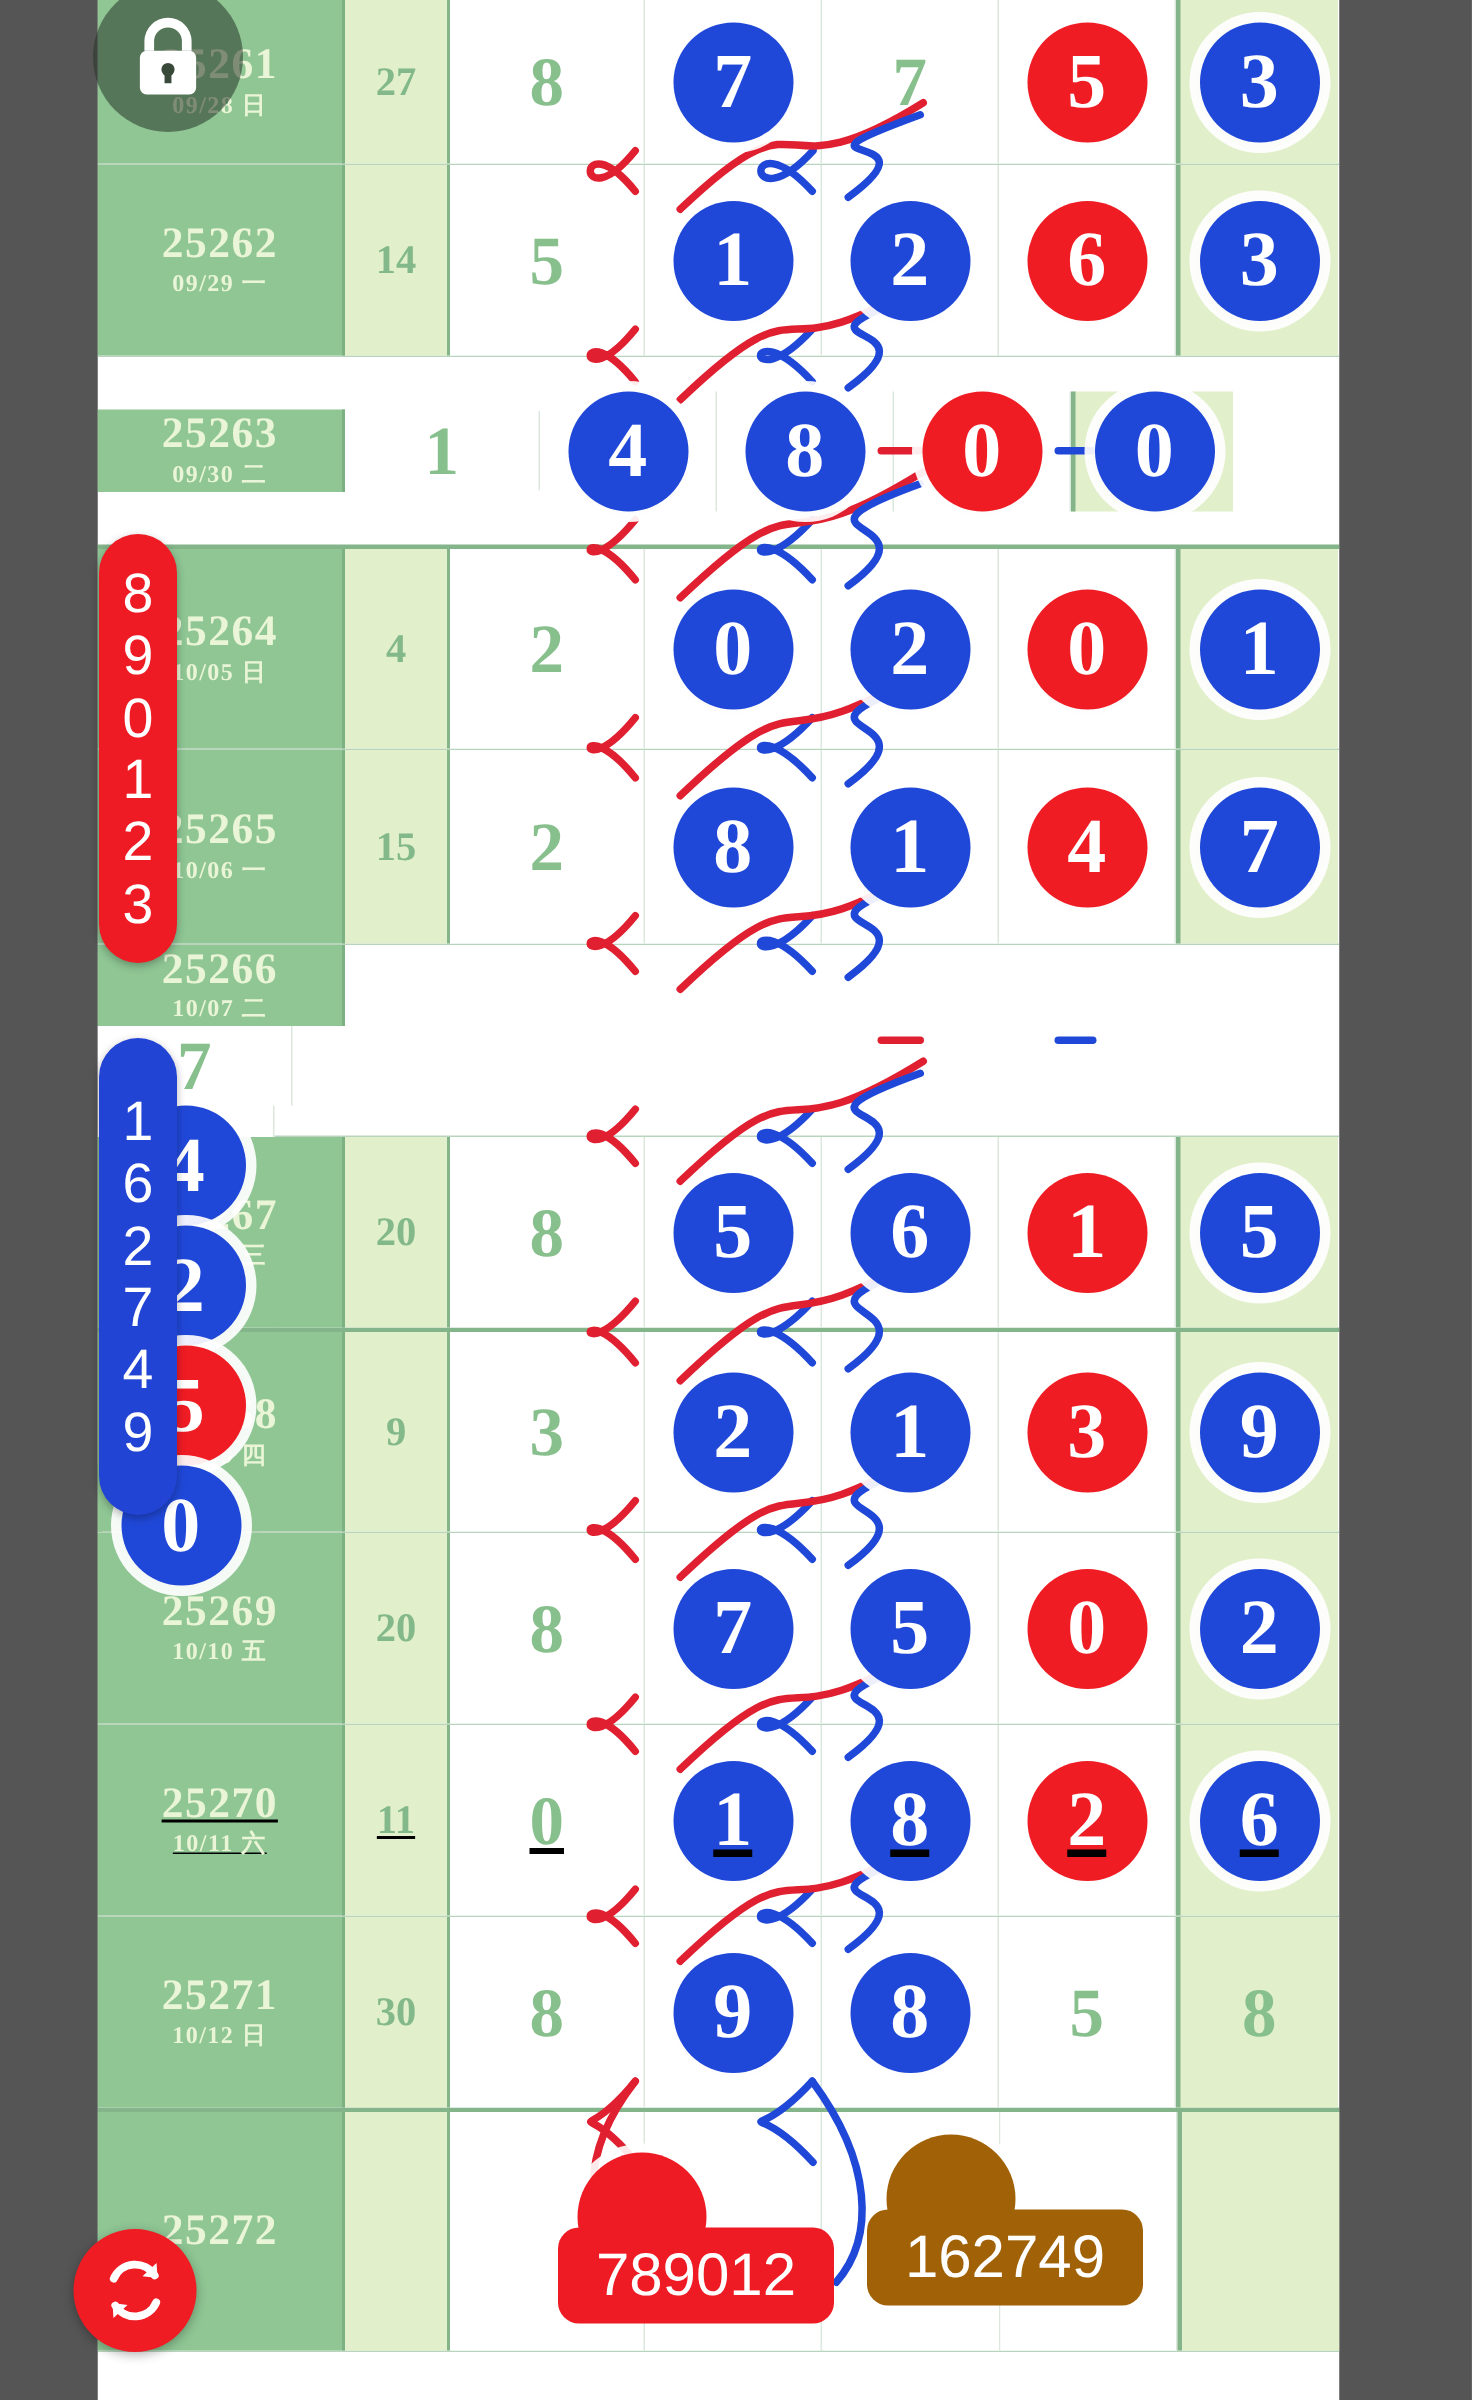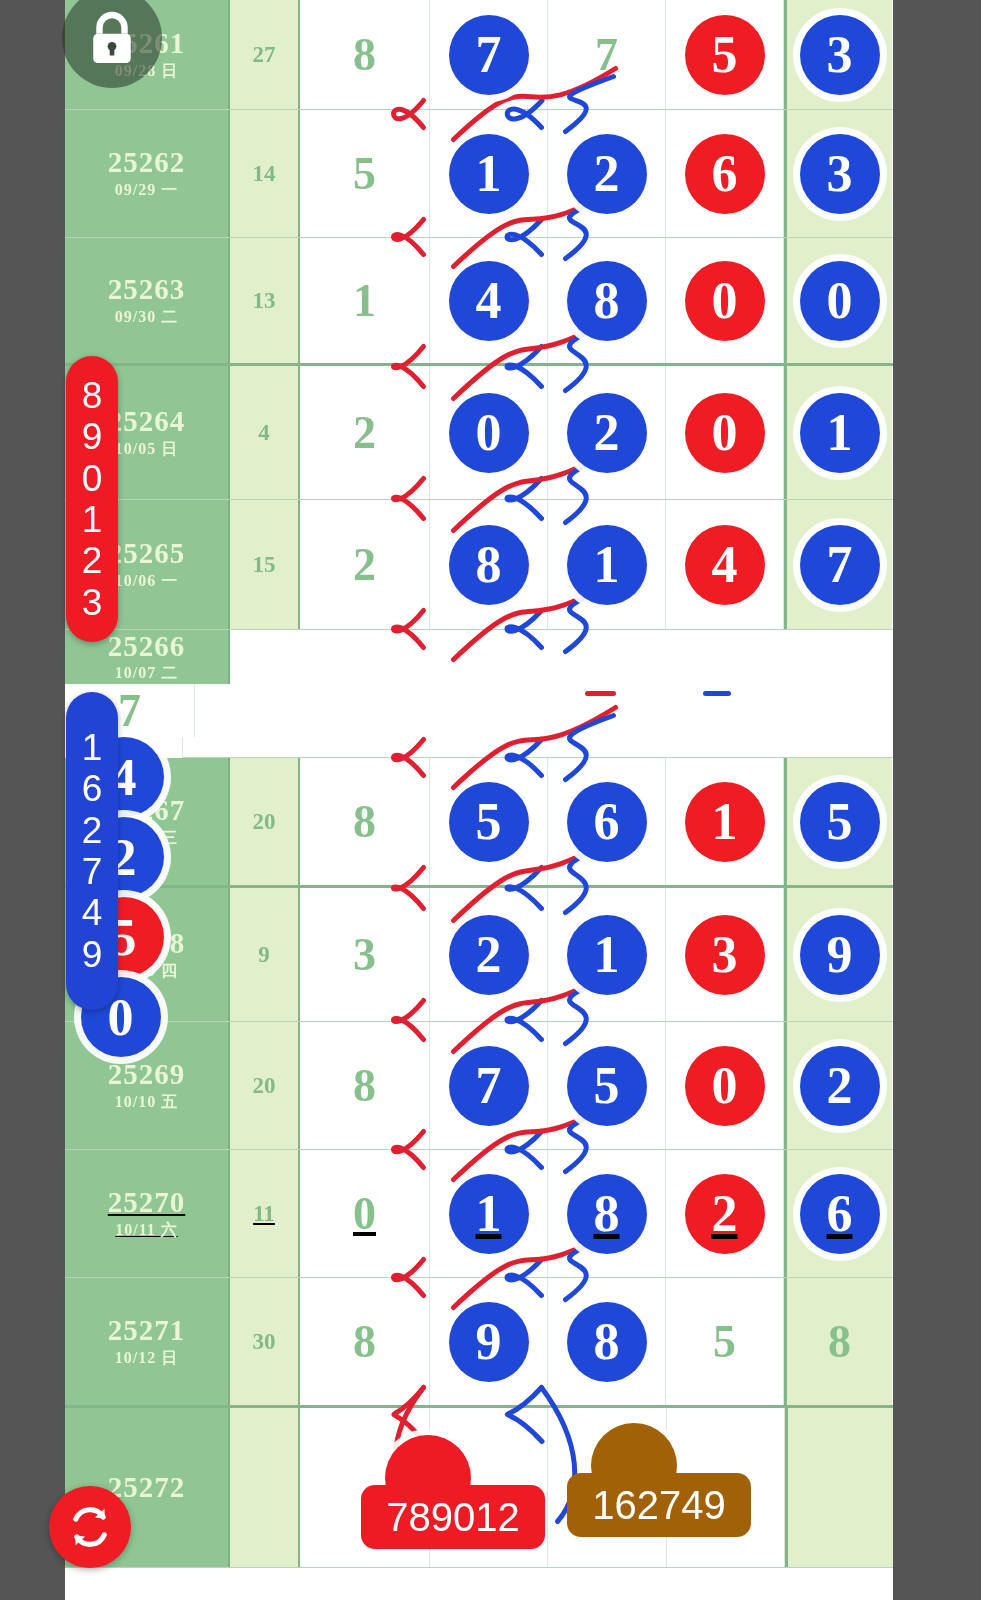--- a/index.html
+++ b/index.html
@@ -14,21 +14,21 @@
   .c{box-sizing:border-box;display:flex;align-items:center;justify-content:center;
      position:relative;}
   .c-issue{width:165px;background:#8fc694;flex-direction:column;border-right:2px solid #7db183;}
   .c-sum{width:70px;background:#e2efcb;border-right:2px solid #84b489;}
   .c-digit{width:130px;background:#ffffff;border-right:1px solid #dce7dd;}
   .c-ball{width:118px;background:#ffffff;border-right:1px solid #dce7dd;}
   .c-ball.last{width:108px;background:#e2efcb;border-right:none;border-left:3px solid #84b489;}
 
   .issue-no{font-size:29px;font-weight:bold;color:#e9f5d6;letter-spacing:1px;line-height:1.15;}
   .issue-date{font-size:16px;font-weight:bold;color:#e9f5d6;letter-spacing:1px;line-height:1.3;}
-  .sum-v{font-size:23px;font-weight:bold;color:#83b98a;}
+  .sum-v{font-size:27px;font-weight:bold;color:#83b98a;}
   .digit-v{font-size:46px;font-weight:bold;color:#88c08d;}
   .plain-v{font-size:46px;font-weight:bold;color:#88c08d;}
 
   
   .ball{width:80px;height:80px;border-radius:50%;display:flex;align-items:center;
         justify-content:center;font-size:52px;font-weight:bold;color:#ffffff;
         box-shadow:0 0 0 7px rgba(255,255,255,.92), 0 2px 5px rgba(0,0,0,.18);
         position:relative;z-index:3;font-family:"Liberation Serif",serif;}
   .ball.blue{background:#2048d8;}
   .ball.red{background:#ef1c24;}
@@ -42,21 +42,21 @@
   .vbadge{position:absolute;left:66px;width:52px;border-radius:26px;z-index:21;
           display:flex;flex-direction:column;align-items:center;justify-content:center;
           font-family:"Liberation Sans",sans-serif;color:#fff;font-size:37px;line-height:1.12;
           box-shadow:0 2px 6px rgba(0,0,0,.3);padding:8px 0;}
   .vbadge.red{background:#ee1b24;top:356px;height:270px;}
   .vbadge.blue{background:#2244d4;top:692px;height:302px;}
 
   .predict{position:absolute;z-index:22;}
   .predict .pin{width:86px;height:86px;border-radius:50% 50% 50% 50%;position:absolute;
                 left:28px;top:0;box-shadow:0 0 0 6px rgba(255,255,255,.9);}
-  .predict .pill{position:absolute;top:50px;left:4px;min-width:184px;height:64px;border-radius:14px;
+  .predict .pill{position:absolute;top:50px;left:15px;min-width:184px;height:64px;border-radius:14px;
                  display:flex;align-items:center;justify-content:center;
                  font-family:"Liberation Sans",sans-serif;font-size:40px;color:#fff;
                  padding:0 10px;box-sizing:border-box;}
   .predict.red .pin,.predict.red .pill{background:#ee1b24;}
   .predict.blue .pin,.predict.blue .pill{background:#a16207;}
 
   .refresh-fab{position:absolute;left:49px;top:1486px;width:82px;height:82px;border-radius:50%;
                background:#ef1c24;display:flex;align-items:center;justify-content:center;z-index:25;
                box-shadow:0 2px 7px rgba(0,0,0,.3);}
   .edge{position:absolute;top:0;width:65px;height:1600px;background:#555555;z-index:15;}
@@ -109,27 +109,24 @@
         <div class="c c-ball">
           <div class="ball blue">2</div>
         </div>
         <div class="c c-ball">
           <div class="ball red">6</div>
         </div>
         <div class="c c-ball last">
           <div class="ball blue">3</div>
         </div>
       </div>
-      <div class="row thick" style="height: 128px;">
+      <div class="row thick" style="height: 128px; align-items: center;">
         <div class="c c-issue">
           <div class="issue-no">25263</div>
           <div class="issue-date">09/30 二</div>
-        </div>
-        <div class="c c-sum">
-          <span class="sum-v">13</span>
         </div>
         <div class="c c-digit">
           <span class="digit-v">1</span>
         </div>
         <div class="c c-ball">
           <div class="ball blue">4</div>
         </div>
         <div class="c c-ball">
           <div class="ball blue">8</div>
         </div>

